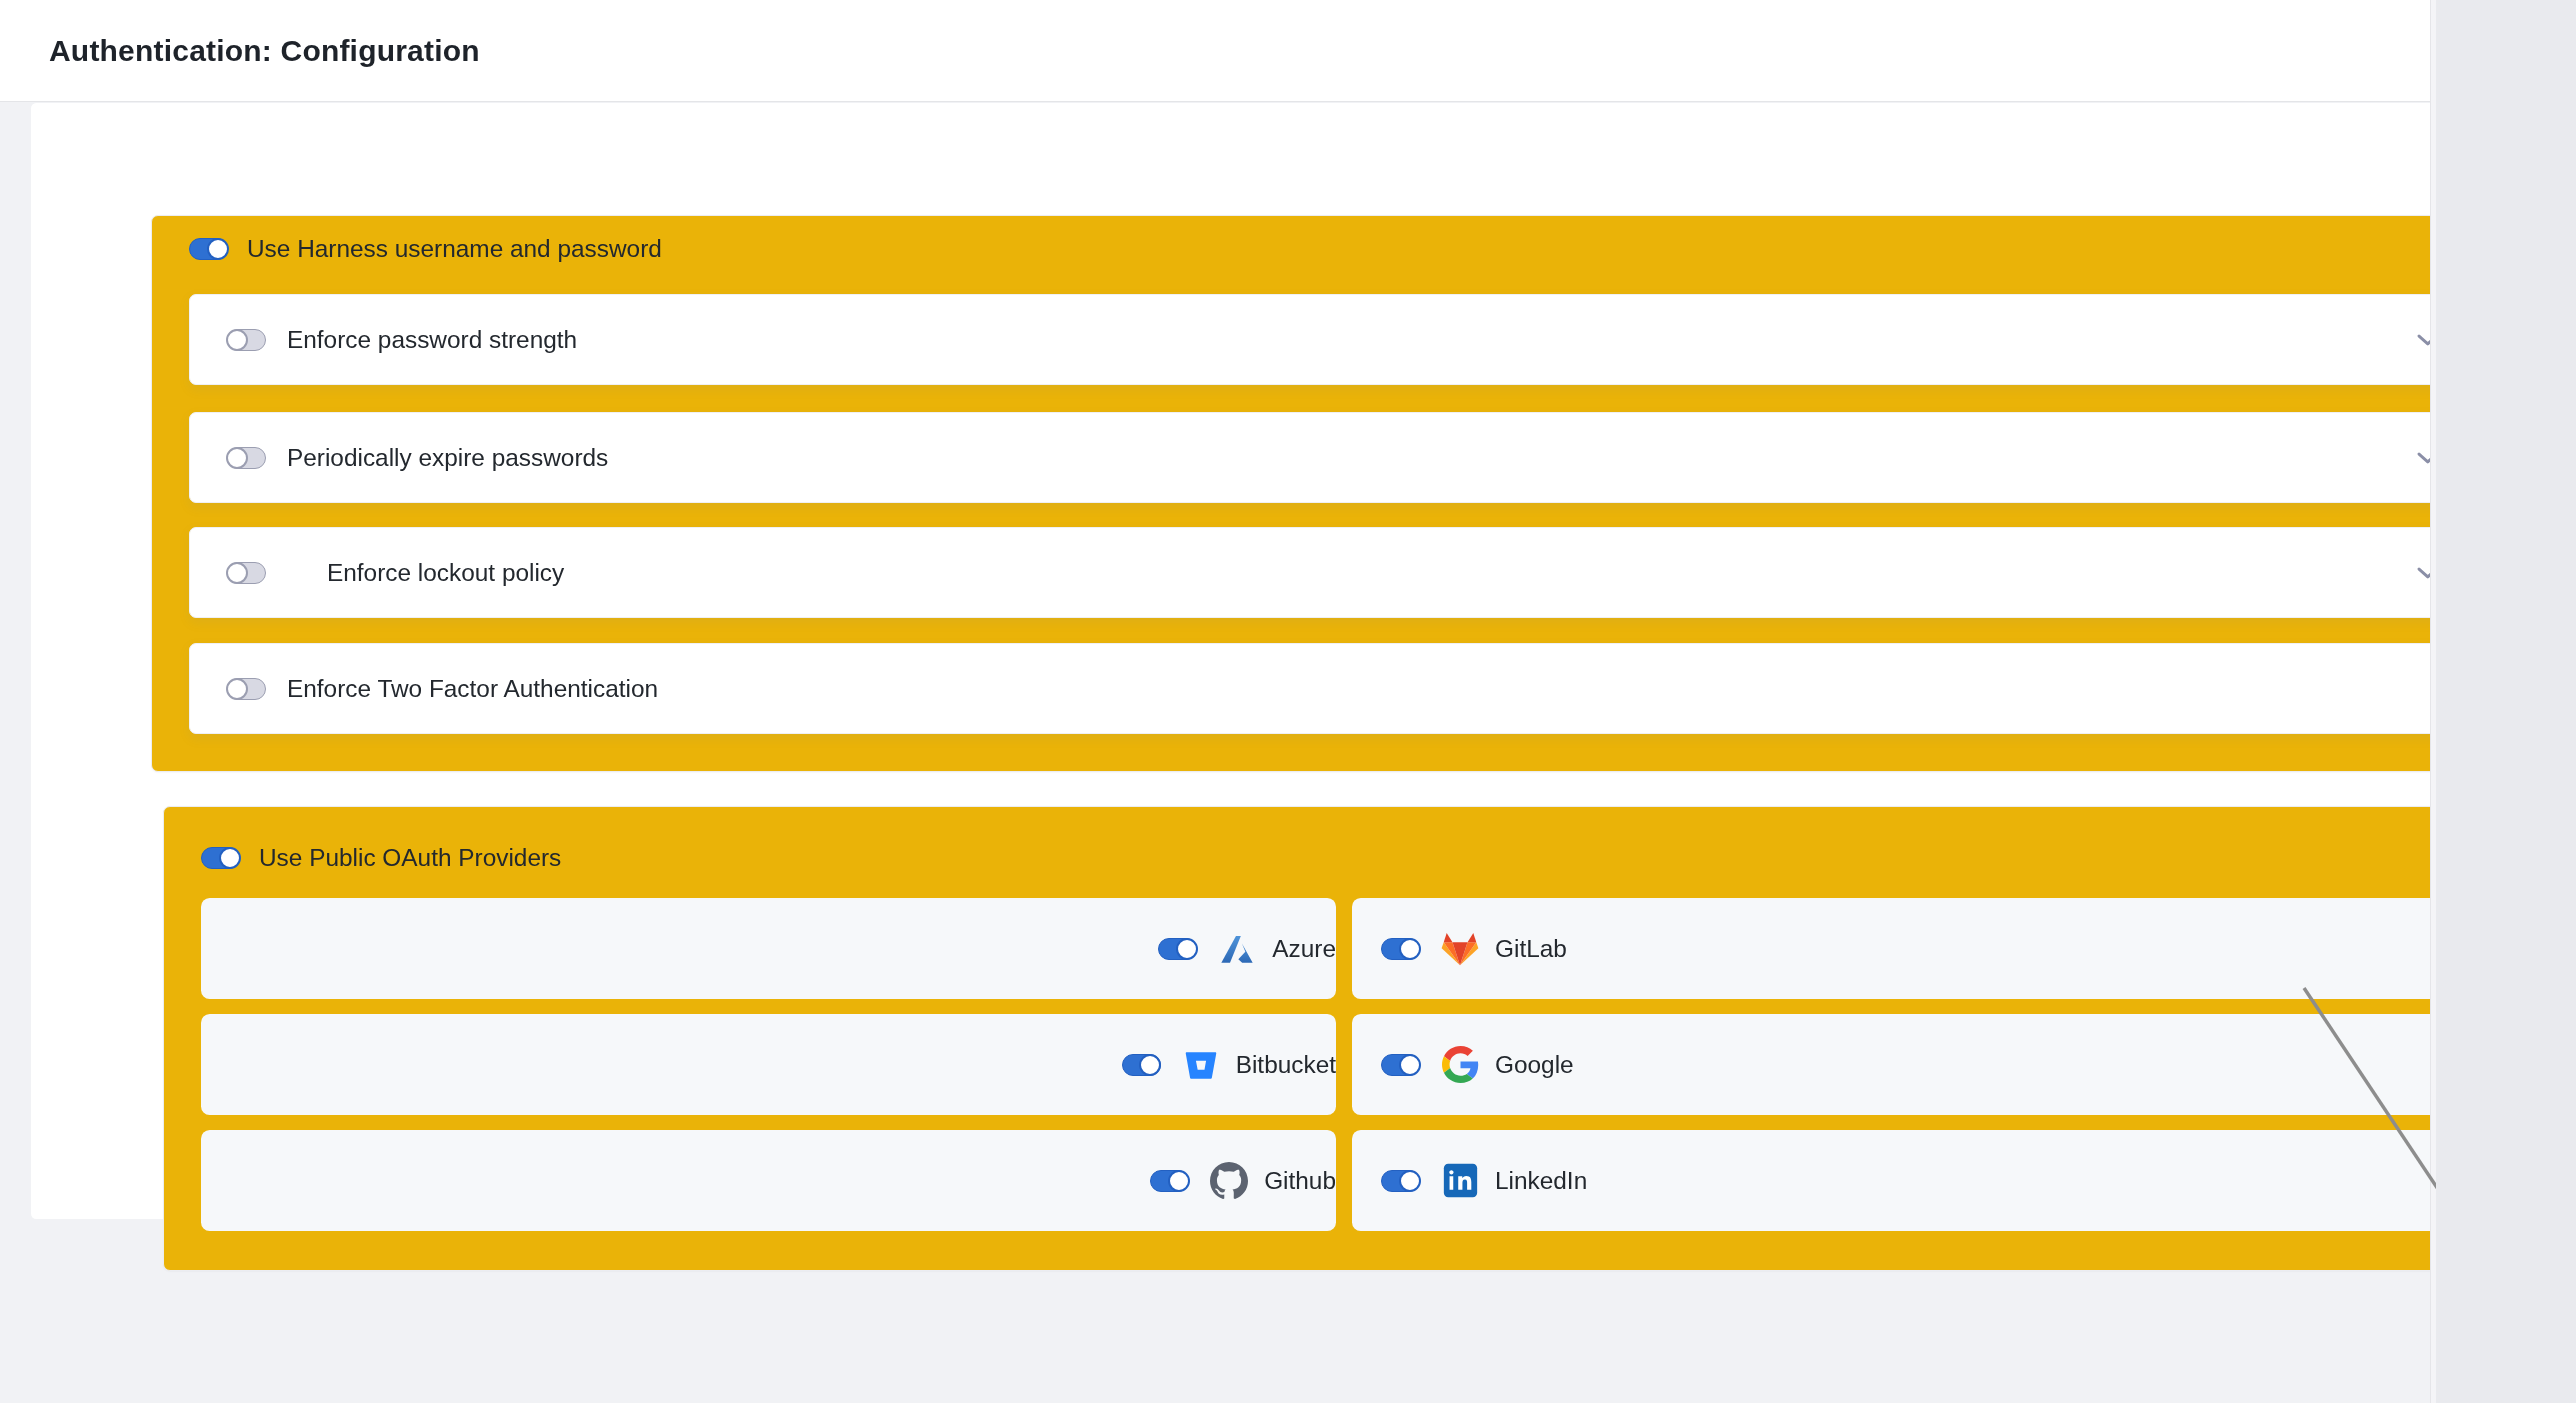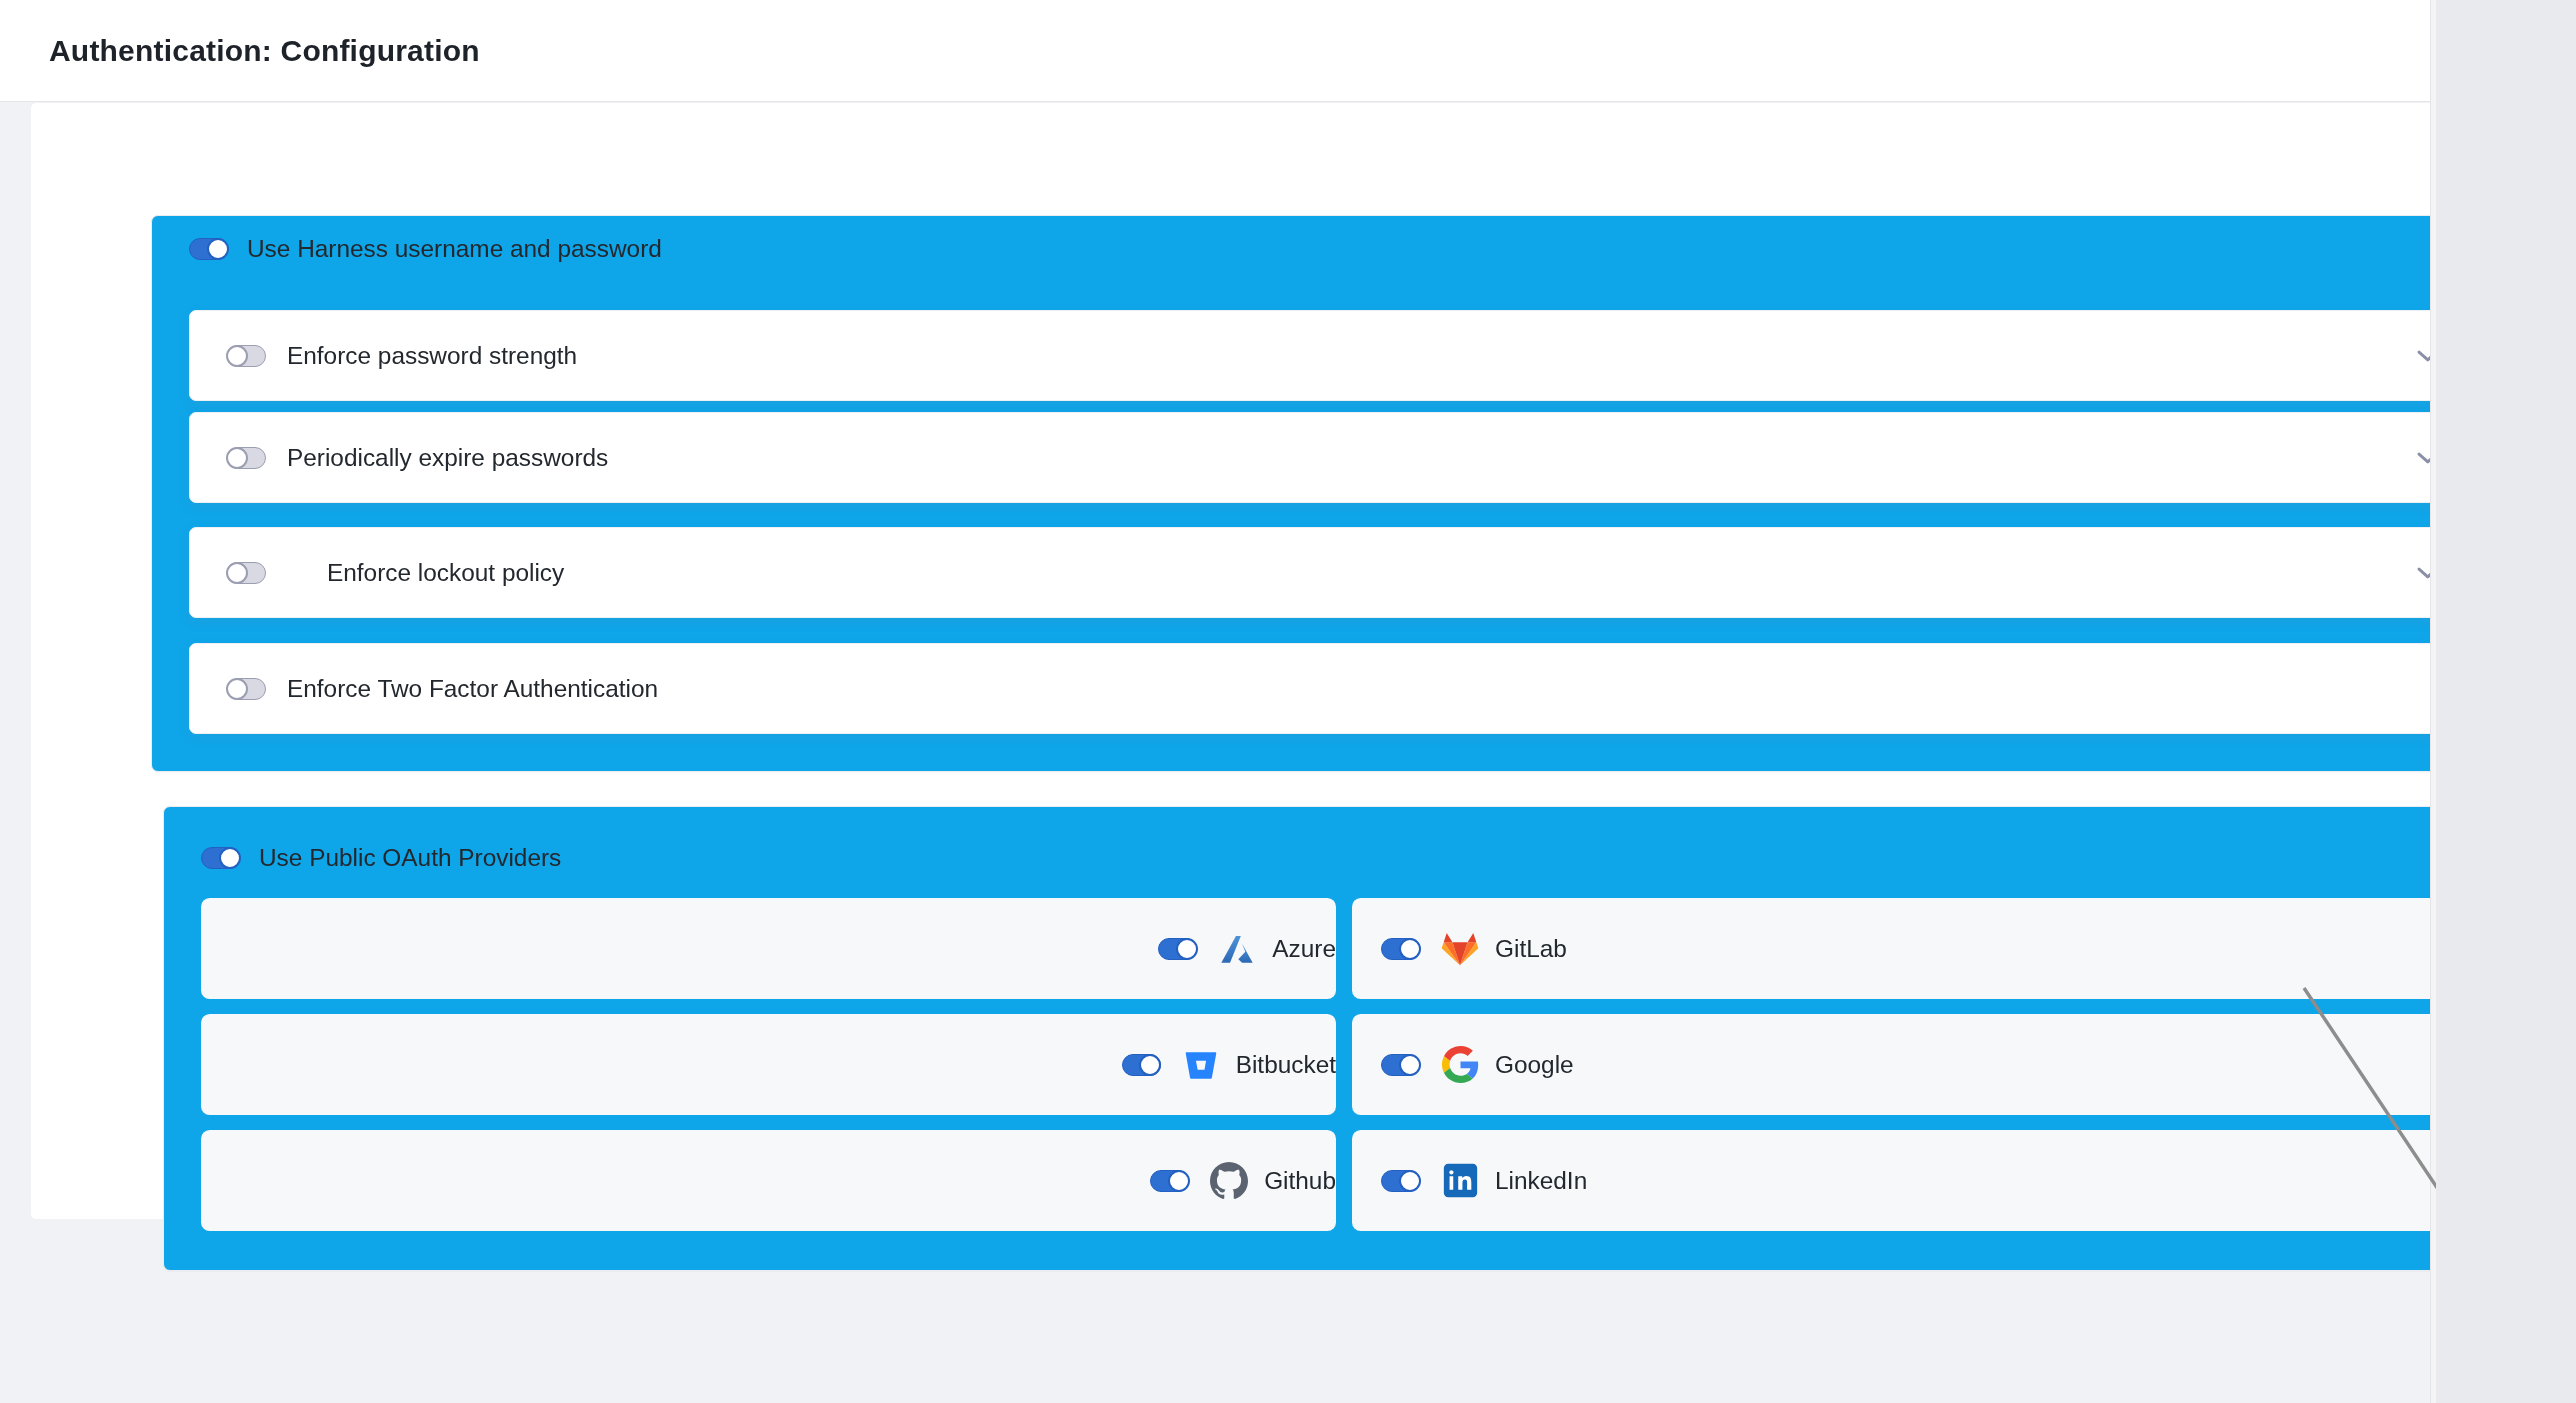--- a/index.html
+++ b/index.html
@@ -19,21 +19,21 @@
     position:absolute; left:49px; top:50%; transform:translateY(-50%);
     font-size:30px; font-weight:700; color:#1e232a; letter-spacing:0.2px;
   }
   
   .containerA {
     position:absolute; left:31px; top:103px; width:2448px; height:1116px;
     background:#ffffff; border-radius:5.2px;
   }
   
   .card {
-    position:absolute; background:#0ea5e9;
+    position:absolute; background:#eab308;
     border:0.9px solid #ecedf1; border-radius:7px;
     box-shadow:0 0.9px 1.7px rgba(40,41,61,0.03);
   }
   #card-harness { left:120px; top:112px; width:2359px; height:557px; }
   #card-oauth   { left:132px; top:703px; width:2359px; height:465px;padding-left:35px; }
 
   .section-head {
     position:absolute; left:37px; height:44px;
     display:flex; align-items:center;
   }
@@ -54,21 +54,21 @@
     background:#ffffff; border:0.9px solid #eff0f4; border-radius:7px;
     box-shadow:0 4.4px 10.5px rgba(130,136,148,0.10);
     display:flex; align-items:center; padding-left:37px;
   }
   .subrow .label { margin-left:21px; font-size:24.4px; color:#23282e; }
   .subrow .row-chevron {
     position:absolute; right:30px; top:50%; transform:translateY(-50%);
     width:35px; height:31px; display:flex; align-items:center; justify-content:center;
     cursor:pointer;
   }
-  #subrow-0 { top:78px;margin-top:16px; }
+  #subrow-0 { top:78px; }
   #subrow-1 { top:196px; }
   #subrow-2 { top:311px;gap:40px; }
   #subrow-3 { top:427px; }
 
   
   .prow {
     position:absolute; width:1135px; height:101px;
     background:#f6f8fa; border-radius:8.7px;
     display:flex; align-items:center; padding-left:29px;
   }

